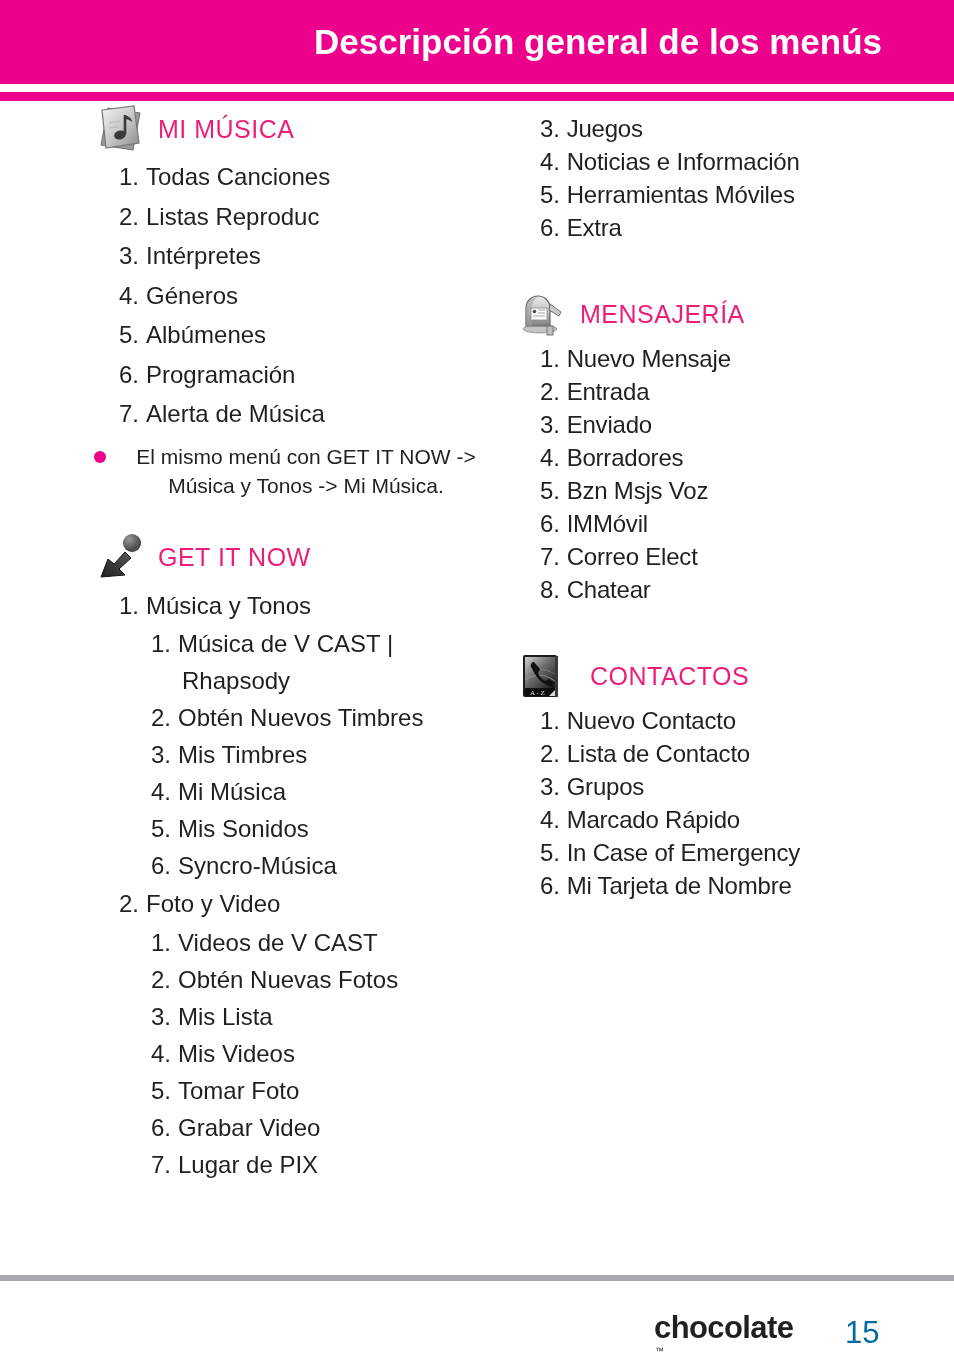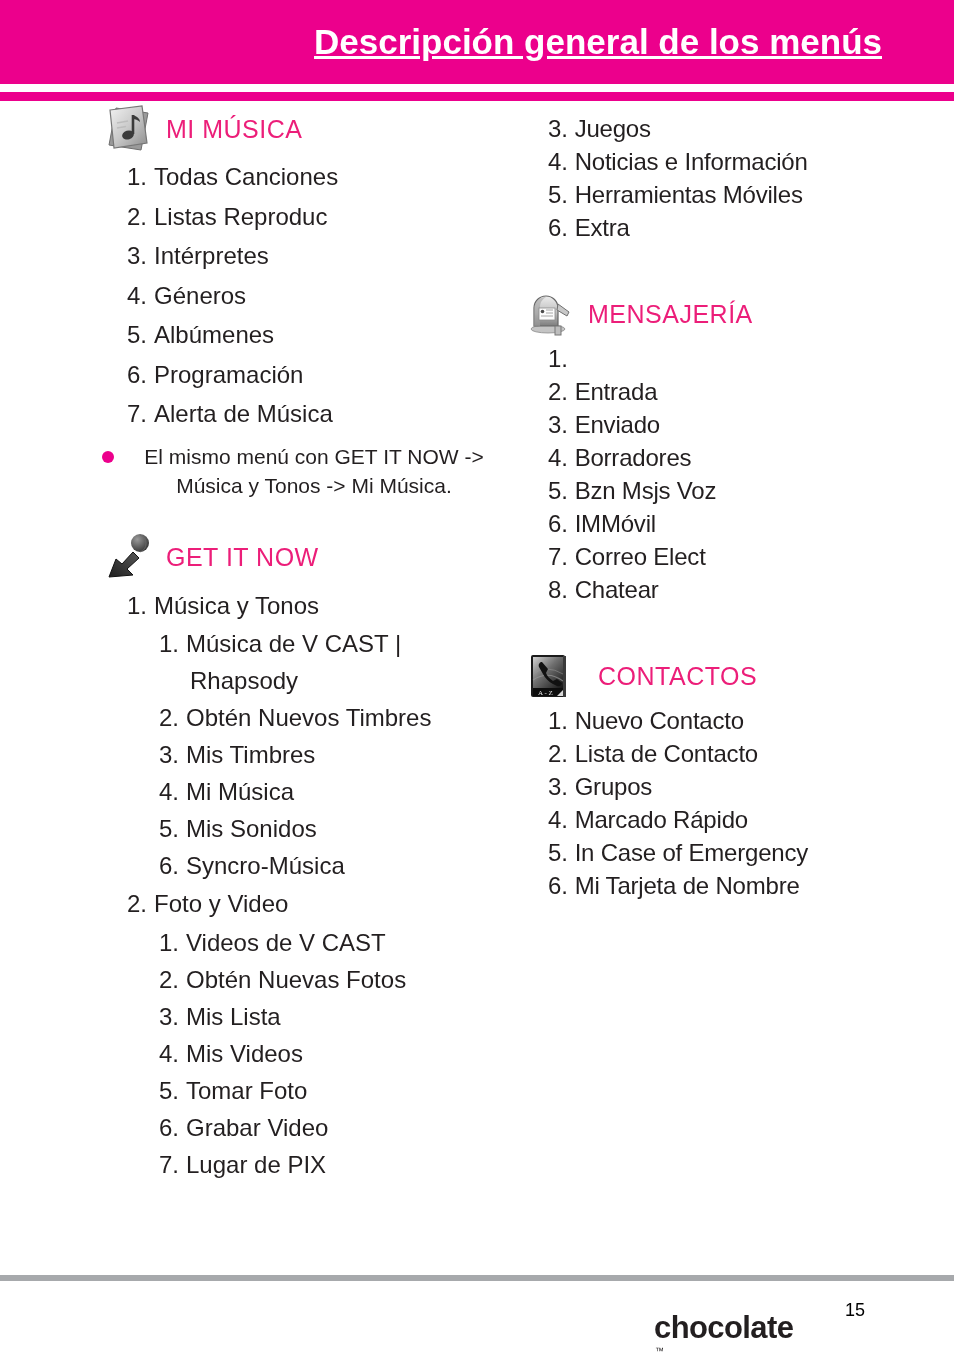--- a/index.html
+++ b/index.html
@@ -28,35 +28,34 @@
     position: absolute;
     right: 72px;
     top: 50%;
     transform: translateY(-50%);
     color: #ffffff;
     font-size: 35px;
     font-weight: bold;
     letter-spacing: 0px;
     white-space: nowrap;
     font-family: "Liberation Sans", sans-serif;
-    text-decoration: underline;
   }
   .banner-underbar {
     position: absolute;
     left: 0;
     top: 92px;
     width: 954px;
     height: 9px;
     background: #ec008c;
   }
 
   
   .page-body {
     position: absolute;
-    left: 16px;
+    left: 8px;
     top: 101px;
     width: 806px;
     height: 1160px;
   }
   .col {
     position: absolute;
     top: 0;
   }
   .col-left  { left: 86px;  width: 400px; }
   .col-right { left: 508px; width: 420px; }
@@ -195,23 +194,23 @@
   .logo-bylg {
     font-size: 8px;
     color: #231f20;
     margin-left: 15px;
     margin-bottom: 2px;
     font-weight: bold;
   }
   .page-num {
     position: absolute;
     left: 845px;
-    top: 10px;
-    font-size: 18px;
-    color: #000000;
+    top: 25px;
+    font-size: 31px;
+    color: #0369a1;
   }
 
   
   .ico-svg { display: block; width: 52px; height: 52px; }
 </style>
 </head>
 <body>
 
 <div class="banner">
   <div class="banner-title">Descripción general de los menús</div>
@@ -413,20 +412,21 @@
             <path d="M34 16 L45 24 L43 28 L33 22 Z" fill="#c8c8c8" stroke="#707070" stroke-width="1"></path>
             <rect x="31" y="38" width="6" height="9" fill="#bdbdbd" stroke="#777" stroke-width="1"></rect>
           </svg>
         </div>
         <div class="sec-title narrow">MENSAJERÍA</div>
       </div>
 
       <ul class="menu-list">
         <li class="lvl1">
             <span class="num">1.</span>
+            <span>Nuevo Mensaje</span>
           </li>
         <li class="lvl1">
             <span class="num">2.</span>
             <span>Entrada</span>
           </li>
         <li class="lvl1">
             <span class="num">3.</span>
             <span>Enviado</span>
           </li>
         <li class="lvl1">

